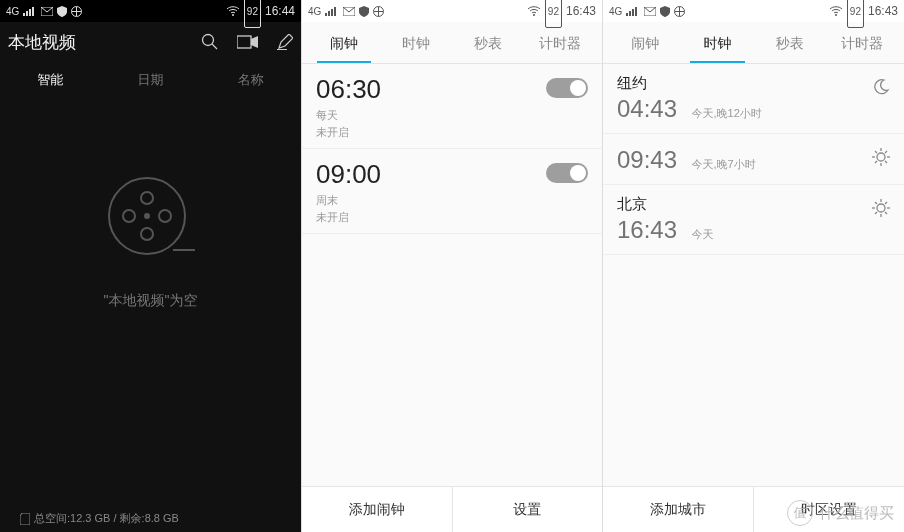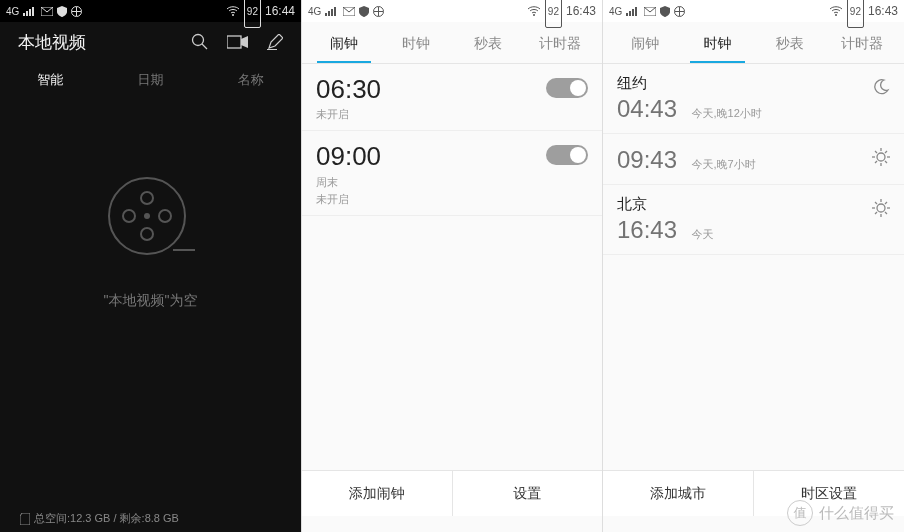--- a/index.html
+++ b/index.html
@@ -32,21 +32,21 @@
   .status svg { display:block; }
   .dark .status { background:#000; color:#ddd; }
   .light .status { background:#fff; color:#555; }
   .batt {
     display:inline-flex; align-items:center; gap:2px;
     border:1px solid currentColor; border-radius:2px; padding:10px 2px; font-size:10px;
   }
   
   .title-row {
     height: 40px; display:flex; align-items:center; justify-content:space-between;
-    padding: 0 18px;
+    padding: 0 8px;
   }
   .title-row .t { font-size:17px; color:#f5f5f5;}
   .title-icons { display:flex; gap:18px; align-items:center;}
   .tabs-dark {
     display:flex; align-items:center; height:36px;
   }
   .tabs-dark .tab {
     flex:1; text-align:center; font-size:13px; color:#777;
   }
   .tabs-dark .tab.active { color:#eee;}
@@ -81,21 +81,21 @@
   .alarm-sub2 { font-size:11px; color:#999; margin-top:2px;}
   .switch {
     position:absolute; right:14px; top:14px;
     width:42px; height:20px; border-radius:20px; background:#9e9e9e;
   }
   .switch::after {
     content:""; position:absolute; right:2px; top:2px;
     width:16px; height:16px; border-radius:50%; background:#fff;
   }
   .bottom-actions {
-    position:absolute; bottom:16px; left:0; right:0;
+    position:absolute; bottom:0; left:0; right:0;
     height:46px; display:flex; border-top:1px solid #e5e5e5;
     background:#fff;
   }
   .bottom-actions .act {
     flex:1; display:flex; align-items:center; justify-content:center;
     font-size:14px; color:#333;
   }
   .bottom-actions .act:first-child { border-right:1px solid #e5e5e5;}
   
   .city-item { padding:10px 14px 10px 14px; border-bottom:1px solid #eee; position:relative;}
@@ -232,20 +232,21 @@
 
   <div class="tab-row">
     <div class="ctab active">闹钟</div>
     <div class="ctab">时钟</div>
     <div class="ctab">秒表</div>
     <div class="ctab">计时器</div>
   </div>
 
   <div class="alarm-item">
     <div class="alarm-time">06:30</div>
+    <div class="alarm-sub">每天</div>
     <div class="alarm-sub2">未开启</div>
     <div class="switch"></div>
   </div>
   <div class="alarm-item">
     <div class="alarm-time">09:00</div>
     <div class="alarm-sub">周末</div>
     <div class="alarm-sub2">未开启</div>
     <div class="switch"></div>
   </div>
 

